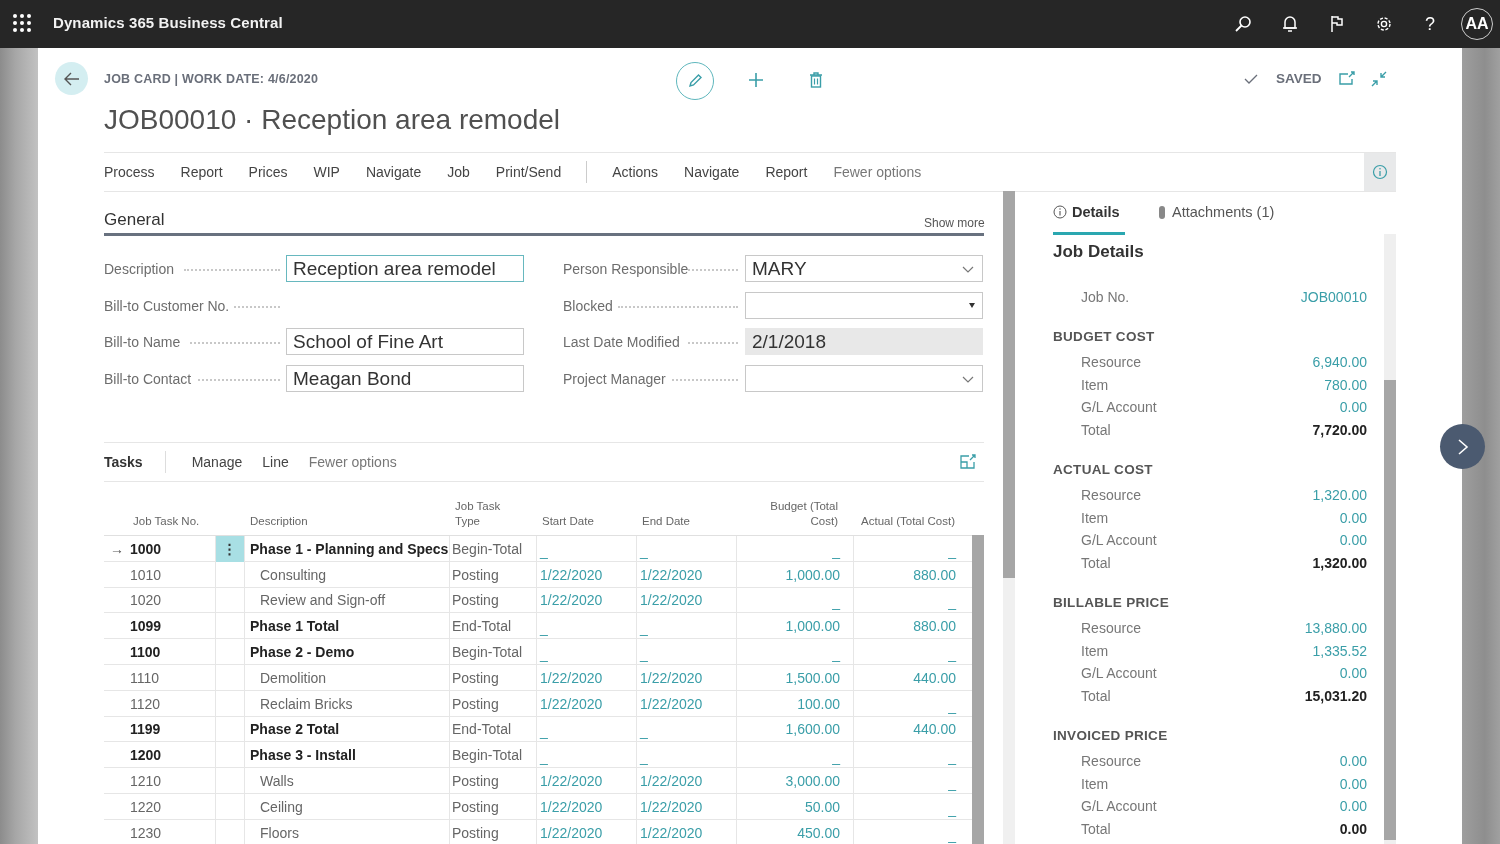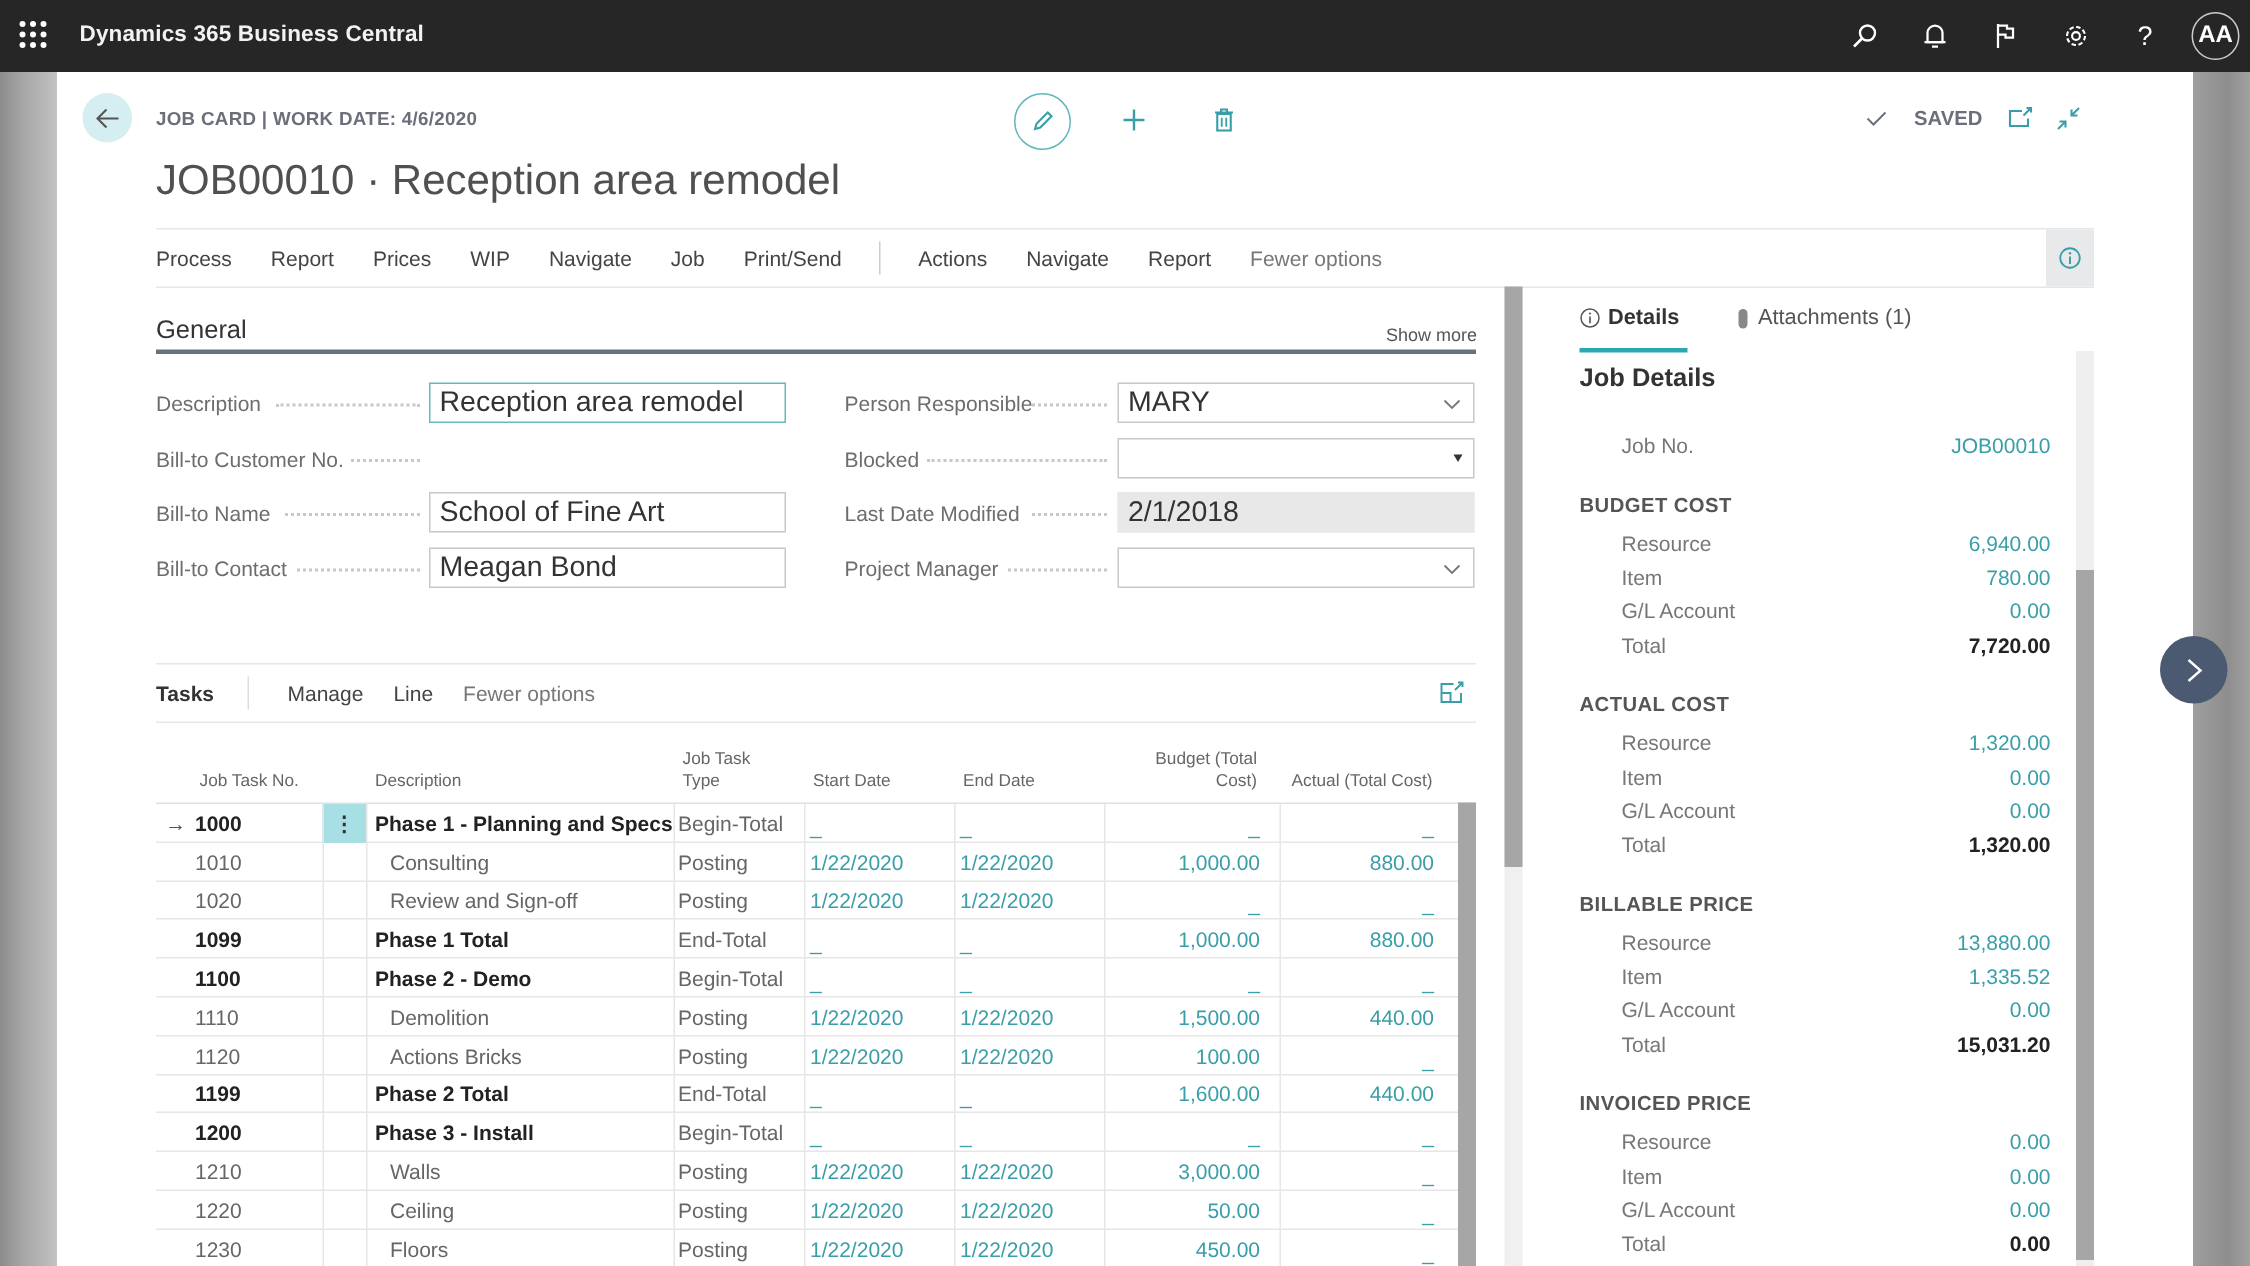--- a/index.html
+++ b/index.html
@@ -357,21 +357,21 @@
           <div class="c " style="left: 26px; width: 80px;">1110</div>
           <div class="c " style="left: 146px; width: 196px; padding-left: 10px;">Demolition</div>
           <div class="c type" style="left: 348px; width: 84px;">Posting</div>
           <div class="c link" style="left: 436px; width: 94px;">1/22/2020</div>
           <div class="c link" style="left: 536px; width: 94px;">1/22/2020</div>
           <div class="c link r" style="left: 636px; width: 100px;">1,500.00</div>
           <div class="c link r" style="left: 752px; width: 100px;">440.00</div>
         </div>
         <div class="grid-row">
           <div class="c " style="left: 26px; width: 80px;">1120</div>
-          <div class="c " style="left: 146px; width: 196px; padding-left: 10px;">Actions Bricks</div>
+          <div class="c " style="left: 146px; width: 196px; padding-left: 10px;">Reclaim Bricks</div>
           <div class="c type" style="left: 348px; width: 84px;">Posting</div>
           <div class="c link" style="left: 436px; width: 94px;">1/22/2020</div>
           <div class="c link" style="left: 536px; width: 94px;">1/22/2020</div>
           <div class="c link r" style="left: 636px; width: 100px;">100.00</div>
           <div class="c link r dash" style="left: 752px; width: 100px;">_</div>
         </div>
         <div class="grid-row bold">
           <div class="c " style="left: 26px; width: 80px;">1199</div>
           <div class="c " style="left: 146px; width: 196px;">Phase 2 Total</div>
           <div class="c type" style="left: 348px; width: 84px;">End-Total</div>

